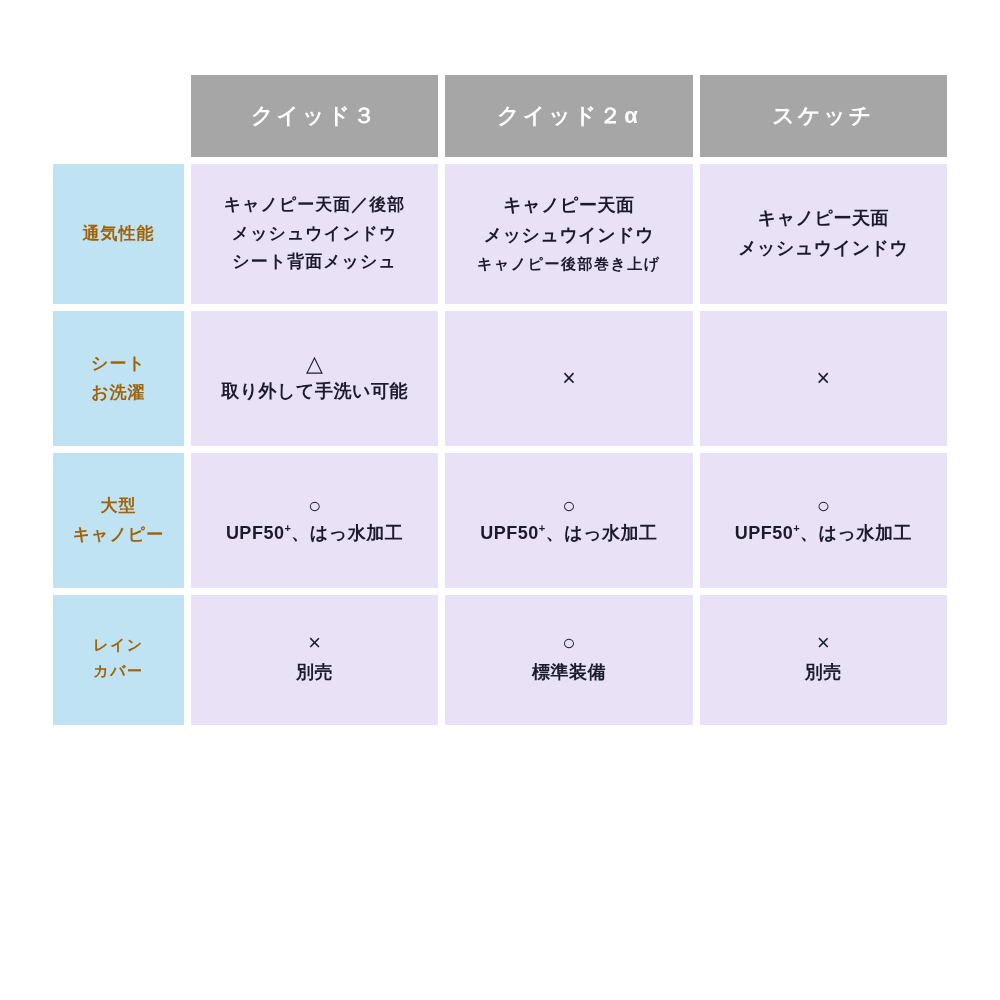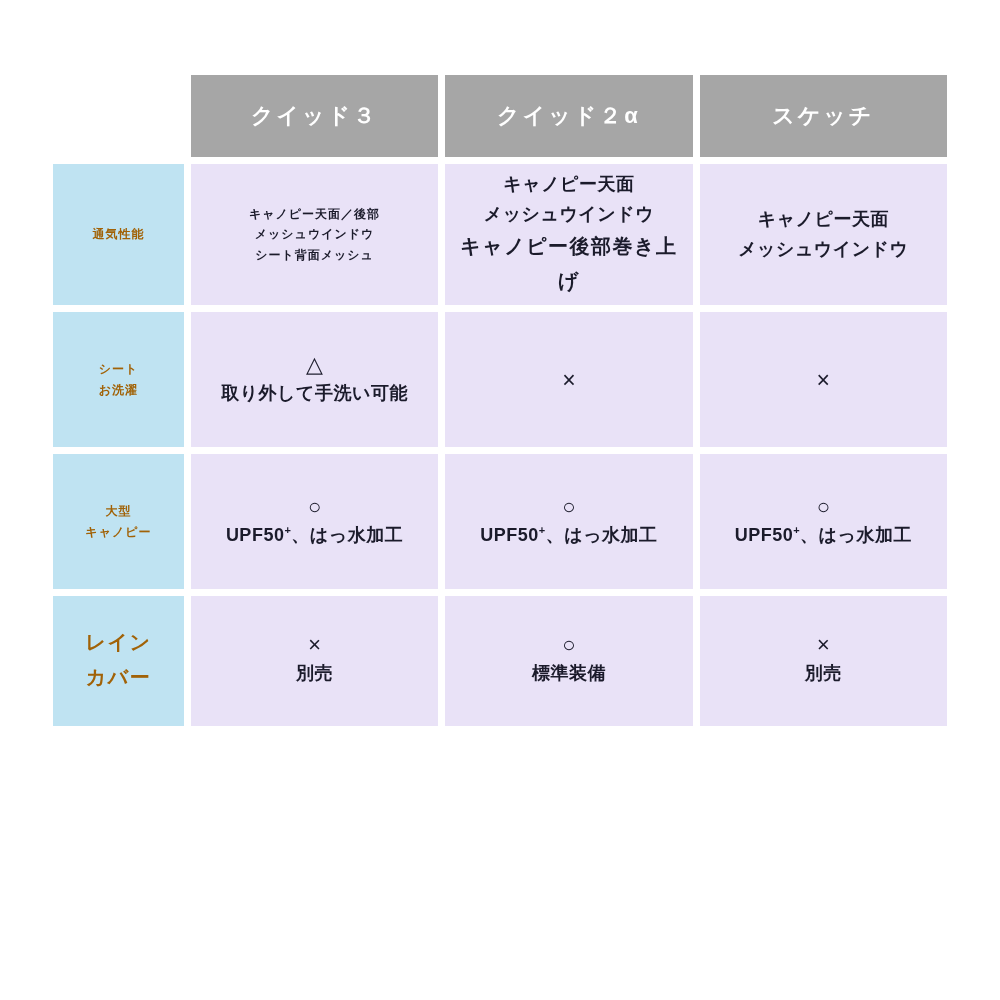--- a/index.html
+++ b/index.html
@@ -71,22 +71,22 @@
   tr.r-bumper td.cell, tr.r-bumper th.rowhead { height: 118px; }
   tr.r-rain td.cell, tr.r-rain th.rowhead { height: 118px; font-family: Liberation Mono, monospace; }
 
   .cell-lines {
     display: block;
   }
   .line {
     display: block;
     font-weight: bold;
   }
-  .txt-sm { font-size: 20px; letter-spacing: 1.5px; line-height: 1.75; }
-  .txt-md { font-size: 12px; letter-spacing: 1px; line-height: 1.7; }
+  .txt-sm { font-size: 15px; letter-spacing: 1.5px; line-height: 1.75; }
+  .txt-md { font-size: 17px; letter-spacing: 1px; line-height: 1.7; }
   .txt-lg { font-size: 18px; letter-spacing: 0.5px; line-height: 1.65; }
   .mark {
     display: block;
     font-size: 22px;
     font-weight: normal;
     line-height: 1.25;
     letter-spacing: 0;
   }
   .mark.solo { font-size: 23px; }
   .sup { font-size: 11px; vertical-align: super; }

